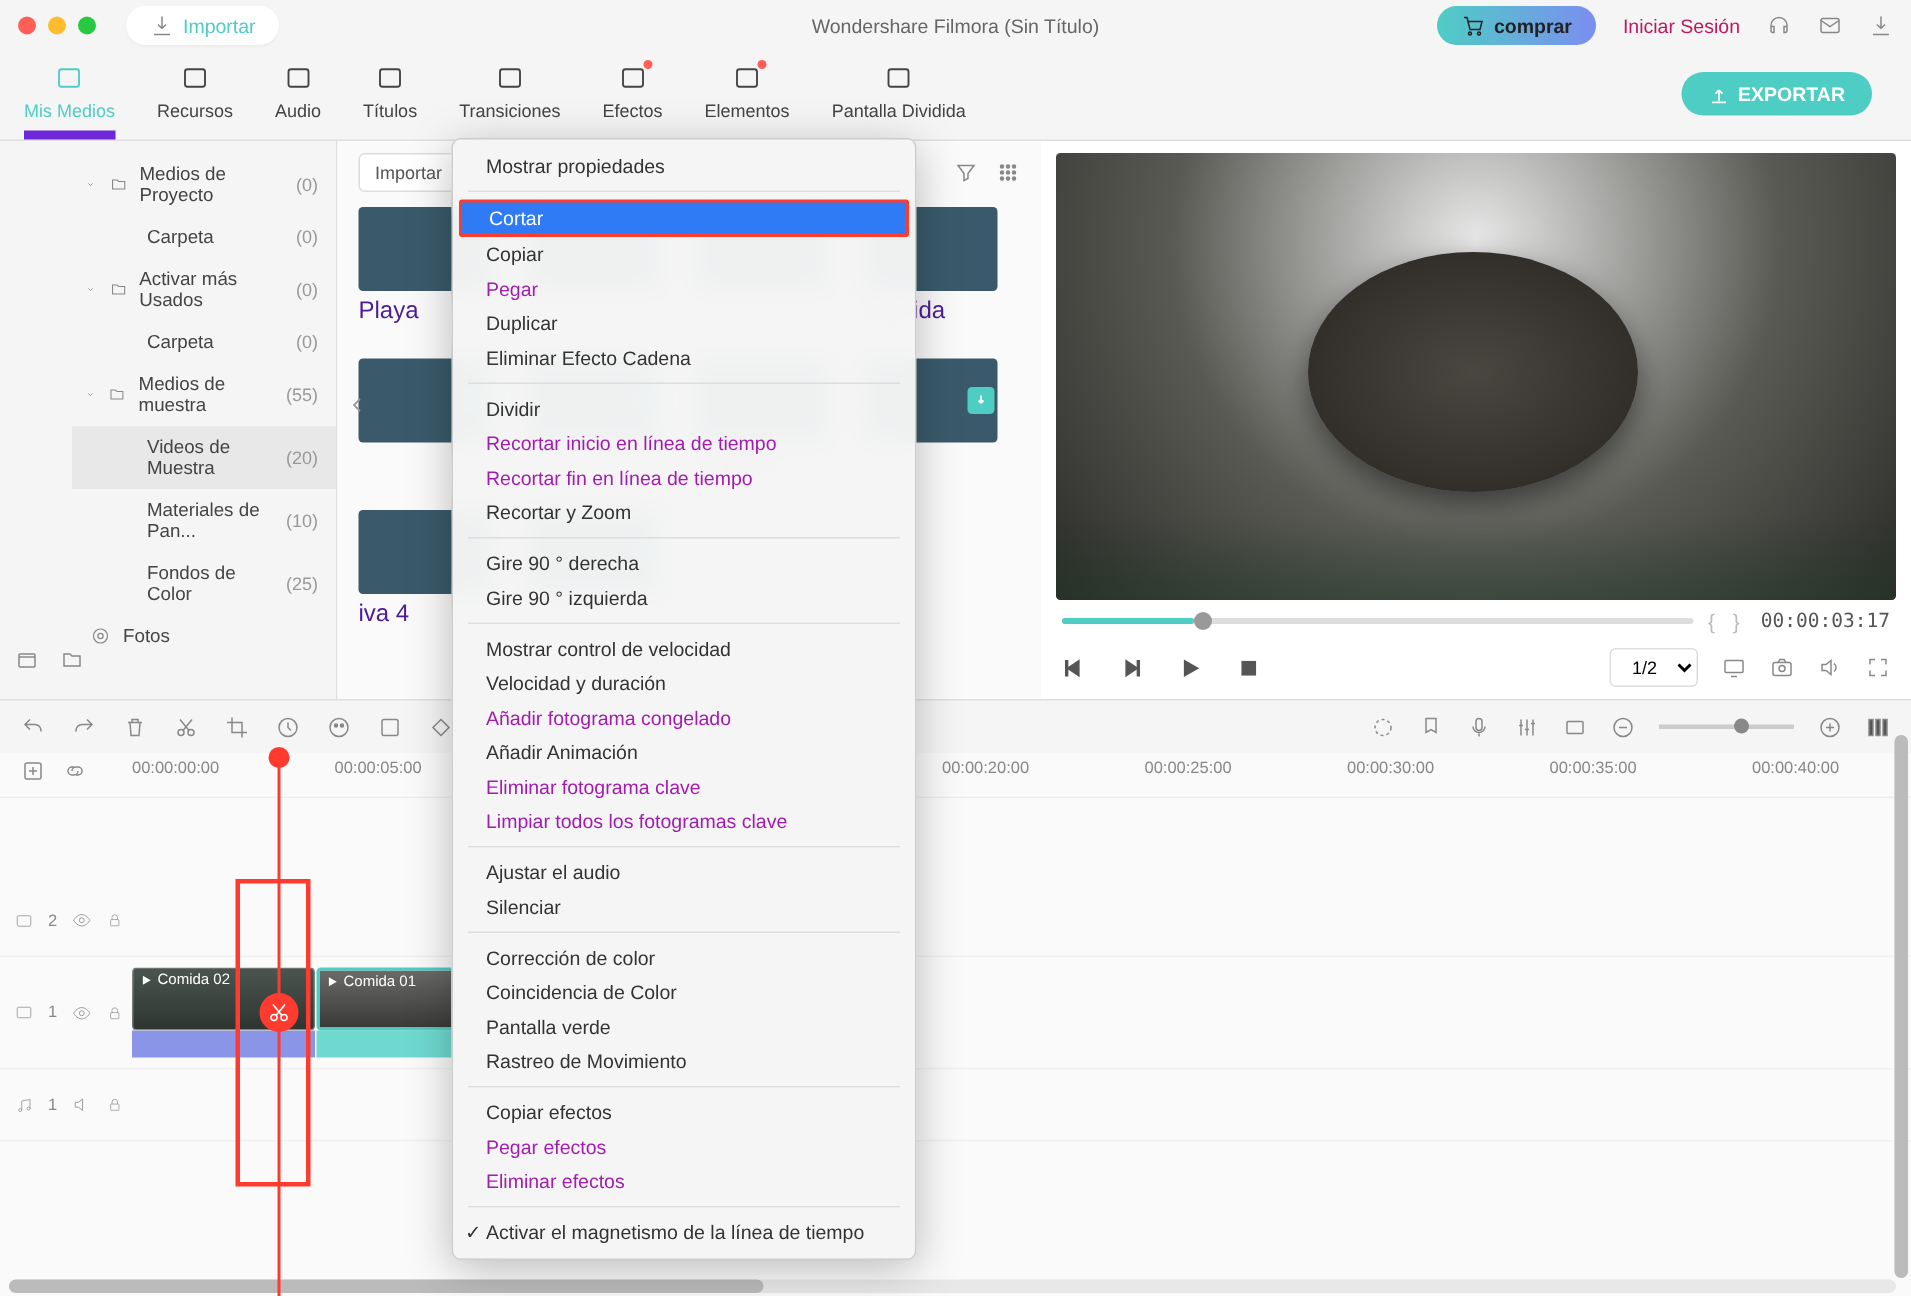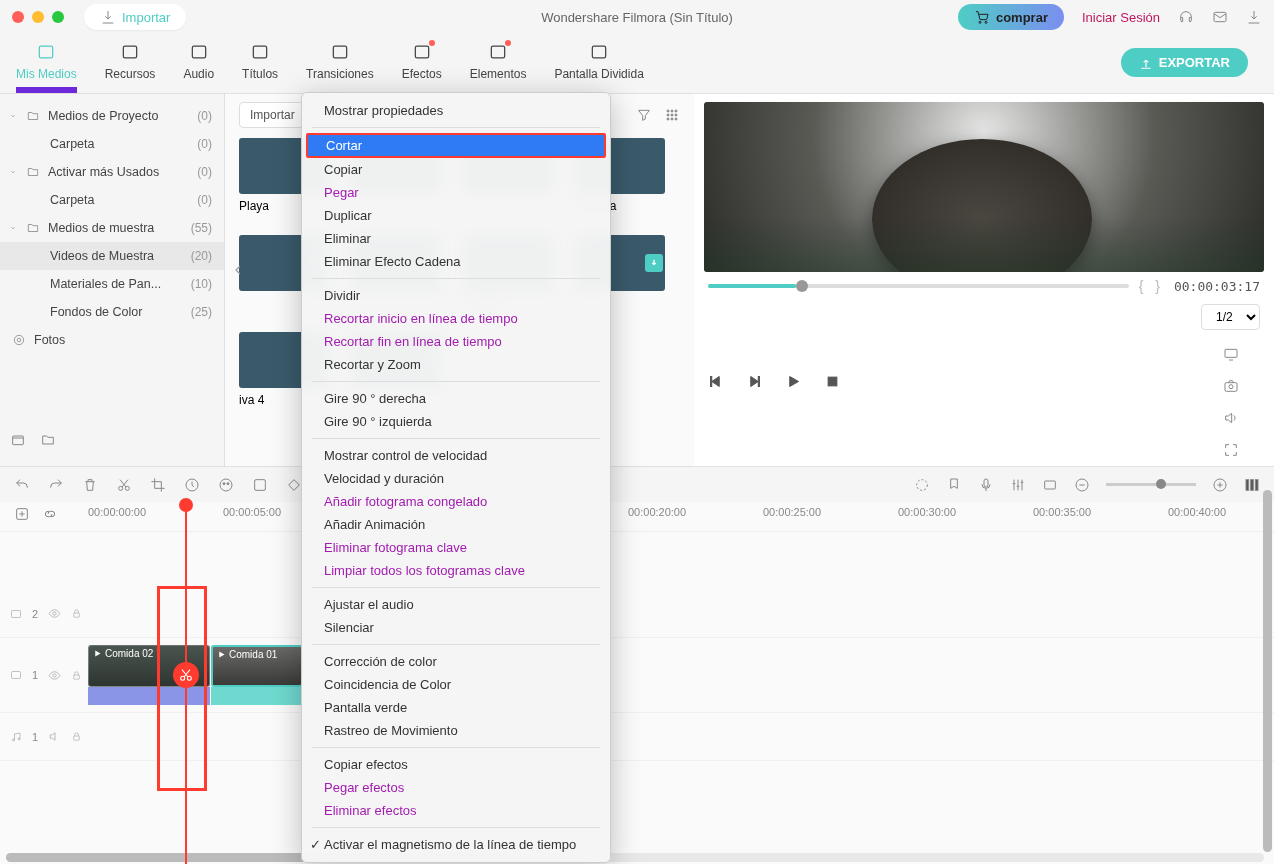--- a/index.html
+++ b/index.html
@@ -23,53 +23,53 @@
 .tab.active { color: #4ecdc4; border-bottom: 6px solid #6d28d9; }
 .tab-icon { width: 20px; height: 20px; stroke: #444; stroke-width: 1.5; fill: none; position: relative;}
 .tab.active .tab-icon { stroke: #4ecdc4; }
 .rel { position:relative; }
 .rdot { position:absolute; top:-2px; right:-3px; width:6px; height:6px; background:#ff5f57; border-radius:50%; }
 .export-btn { margin-left: auto; margin-right: 10px; margin-top: 6px; background: #4ecdc4; color: #fff; border: none; border-radius: 16px; padding: 7px 18px; font-size: 13px; font-weight: 600; display: flex; gap: 6px; cursor: pointer; align-items:center;}
 
 
 .main { display: flex; height: 372px; }
 .sidebar { width: 225px; border-right: 1px solid #e0e0e0; padding: 8px 0; overflow: hidden;}
-.tree-row { display: flex; align-items: center; padding: 7px 12px; font-size: 12.5px; color: #444; cursor: pointer; gap: 8px;}
+.tree-row { display: flex; align-items: center; padding: 7px 12px; font-size: 12.5px; color: #444; cursor: pointer; gap: 8px; margin-left: 48px;}
 .tree-row.selected { background: #e8e8e8; }
 .tree-count { margin-left: auto; color: #999; font-size: 12px;}
 .tree-indent2 { padding-left: 50px;}
 .chev { width: 10px; height: 10px; stroke: #888; stroke-width: 1.6; fill: none;}
 .folder-ic{ width:14px; height:14px; stroke:#888; stroke-width:1.4; fill:none;}
 
 
 .media-panel { flex: 1; padding: 8px 14px; overflow: hidden; background:#fafafa;}
 .media-bar { display: flex; align-items: center; gap: 8px; margin-bottom: 10px;}
 .dropdown-field { border:1px solid #ddd; padding:5px 10px; border-radius:4px; font-size:12px; color:#555; background:#fff;}
 .media-bar-right { margin-left:auto; display:flex; gap:12px;}
 .grid { display: flex; flex-wrap: wrap; gap: 22px;}
 .card { width: 90px; }
 .thumb { width: 90px; height: 56px; background: #3a5a6b; border-radius: 3px;}
-.card-label { font-size: 12px; color: #000000; margin-top: 5px; white-space: nowrap; overflow:hidden; text-overflow:ellipsis;}
+.card-label { font-size: 16px; color: #4c1d95; margin-top: 5px; white-space: nowrap; overflow:hidden; text-overflow:ellipsis;}
 .dlbadge { float:right; width:18px; height:18px; background:#4ecdc4; border-radius:3px; display:flex; align-items:center; justify-content:center; margin-top:-37px; margin-right:2px;}
 .carrow{ position:absolute; left:230px; top:262px; width:16px; height:16px; stroke:#999; stroke-width:1.8; fill:none; cursor:pointer;}
 
 
 .preview { width: 580px; display: flex; flex-direction: column; background:#fff;}
 .viewer { margin: 8px 10px 4px 10px; height: 330px; background: radial-gradient(circle at 50% 20%, #e8e8e8, #5a5a55 55%, #2b2b28); border-radius: 3px; position:relative; overflow:hidden;}
 .viewer::after{content:""; position:absolute; bottom:0; left:0; right:0; height:55px; background:linear-gradient(transparent, rgba(30,60,40,0.4));}
 .bowl{position:absolute; left:30%; top:22%; width:220px; height:160px; border-radius:50%; background:radial-gradient(#4a4640, #28241f); box-shadow:0 8px 20px rgba(0,0,0,0.5);}
 .pctrl { display: flex; align-items: center; padding: 2px 14px 6px 14px; gap: 10px;}
 .seek { flex: 1; height: 4px; background: #ddd; border-radius: 2px; position: relative;}
 .seek-fill { position:absolute; left:0; top:0; height:4px; width:21%; background:#4ecdc4; border-radius:2px;}
 .seek-knob { position:absolute; left:21%; top:-4px; width:12px; height:12px; background:#999; border-radius:50%;}
 .brackets { color:#bbb; font-size:14px; letter-spacing:4px;}
 .tc { font-size: 13px; color: #555; font-family: monospace;}
 .pbtns { display: flex; align-items: center; padding: 4px 14px 8px 14px; gap: 24px;}
 .pbtn { width: 15px; height: 15px; stroke: #555; stroke-width: 1.6; fill: #555; cursor: pointer;}
-.pright { margin-left: auto; display: flex; align-items: center; gap: 16px; flex-direction: column;}
+.pright { margin-left: auto; display: flex; align-items: center; gap: 16px;}
 .ratio-sel { border:1px solid #ddd; padding:4px 10px; font-size:12px; border-radius:4px; background:#fff;}
 
 
 .timeline-bar { height: 36px; display: flex; align-items: center; padding: 0 14px; gap: 18px; border-top: 1px solid #e0e0e0;}
 .tl-icon { width: 16px; height: 16px; stroke: #888; stroke-width: 1.5; fill: none; cursor:pointer;}
 .tl-right { margin-left: auto; display: flex; align-items: center; gap: 16px;}
 .zoom-slider { width: 90px; height: 3px; background: #ccc; position: relative;}
 .zoom-knob { position:absolute; left:56%; top:-4px; width:10px; height:10px; background:#888; border-radius:50%;}
 
 .timeline { background: #fafafa; position: relative; height: 370px;}
@@ -592,21 +592,20 @@
     </svg>
 </div>
 
 <div class="ctx" id="ctx-mount">
     <div class="ctx-item">Mostrar propiedades</div>
     <div class="ctx-sep"></div>
     <div class="ctx-item selected">Cortar</div>
     <div class="ctx-item">Copiar</div>
     <div class="ctx-item disabled">Pegar</div>
     <div class="ctx-item">Duplicar</div>
-    <div class="ctx-item">Eliminar</div>
     <div class="ctx-item">Eliminar Efecto Cadena</div>
     <div class="ctx-sep"></div>
     <div class="ctx-item">Dividir</div>
     <div class="ctx-item disabled">Recortar inicio en línea de tiempo</div>
     <div class="ctx-item disabled">Recortar fin en línea de tiempo</div>
     <div class="ctx-item">Recortar y Zoom</div>
     <div class="ctx-sep"></div>
     <div class="ctx-item">Gire 90 ° derecha</div>
     <div class="ctx-item">Gire 90 ° izquierda</div>
     <div class="ctx-sep"></div>

